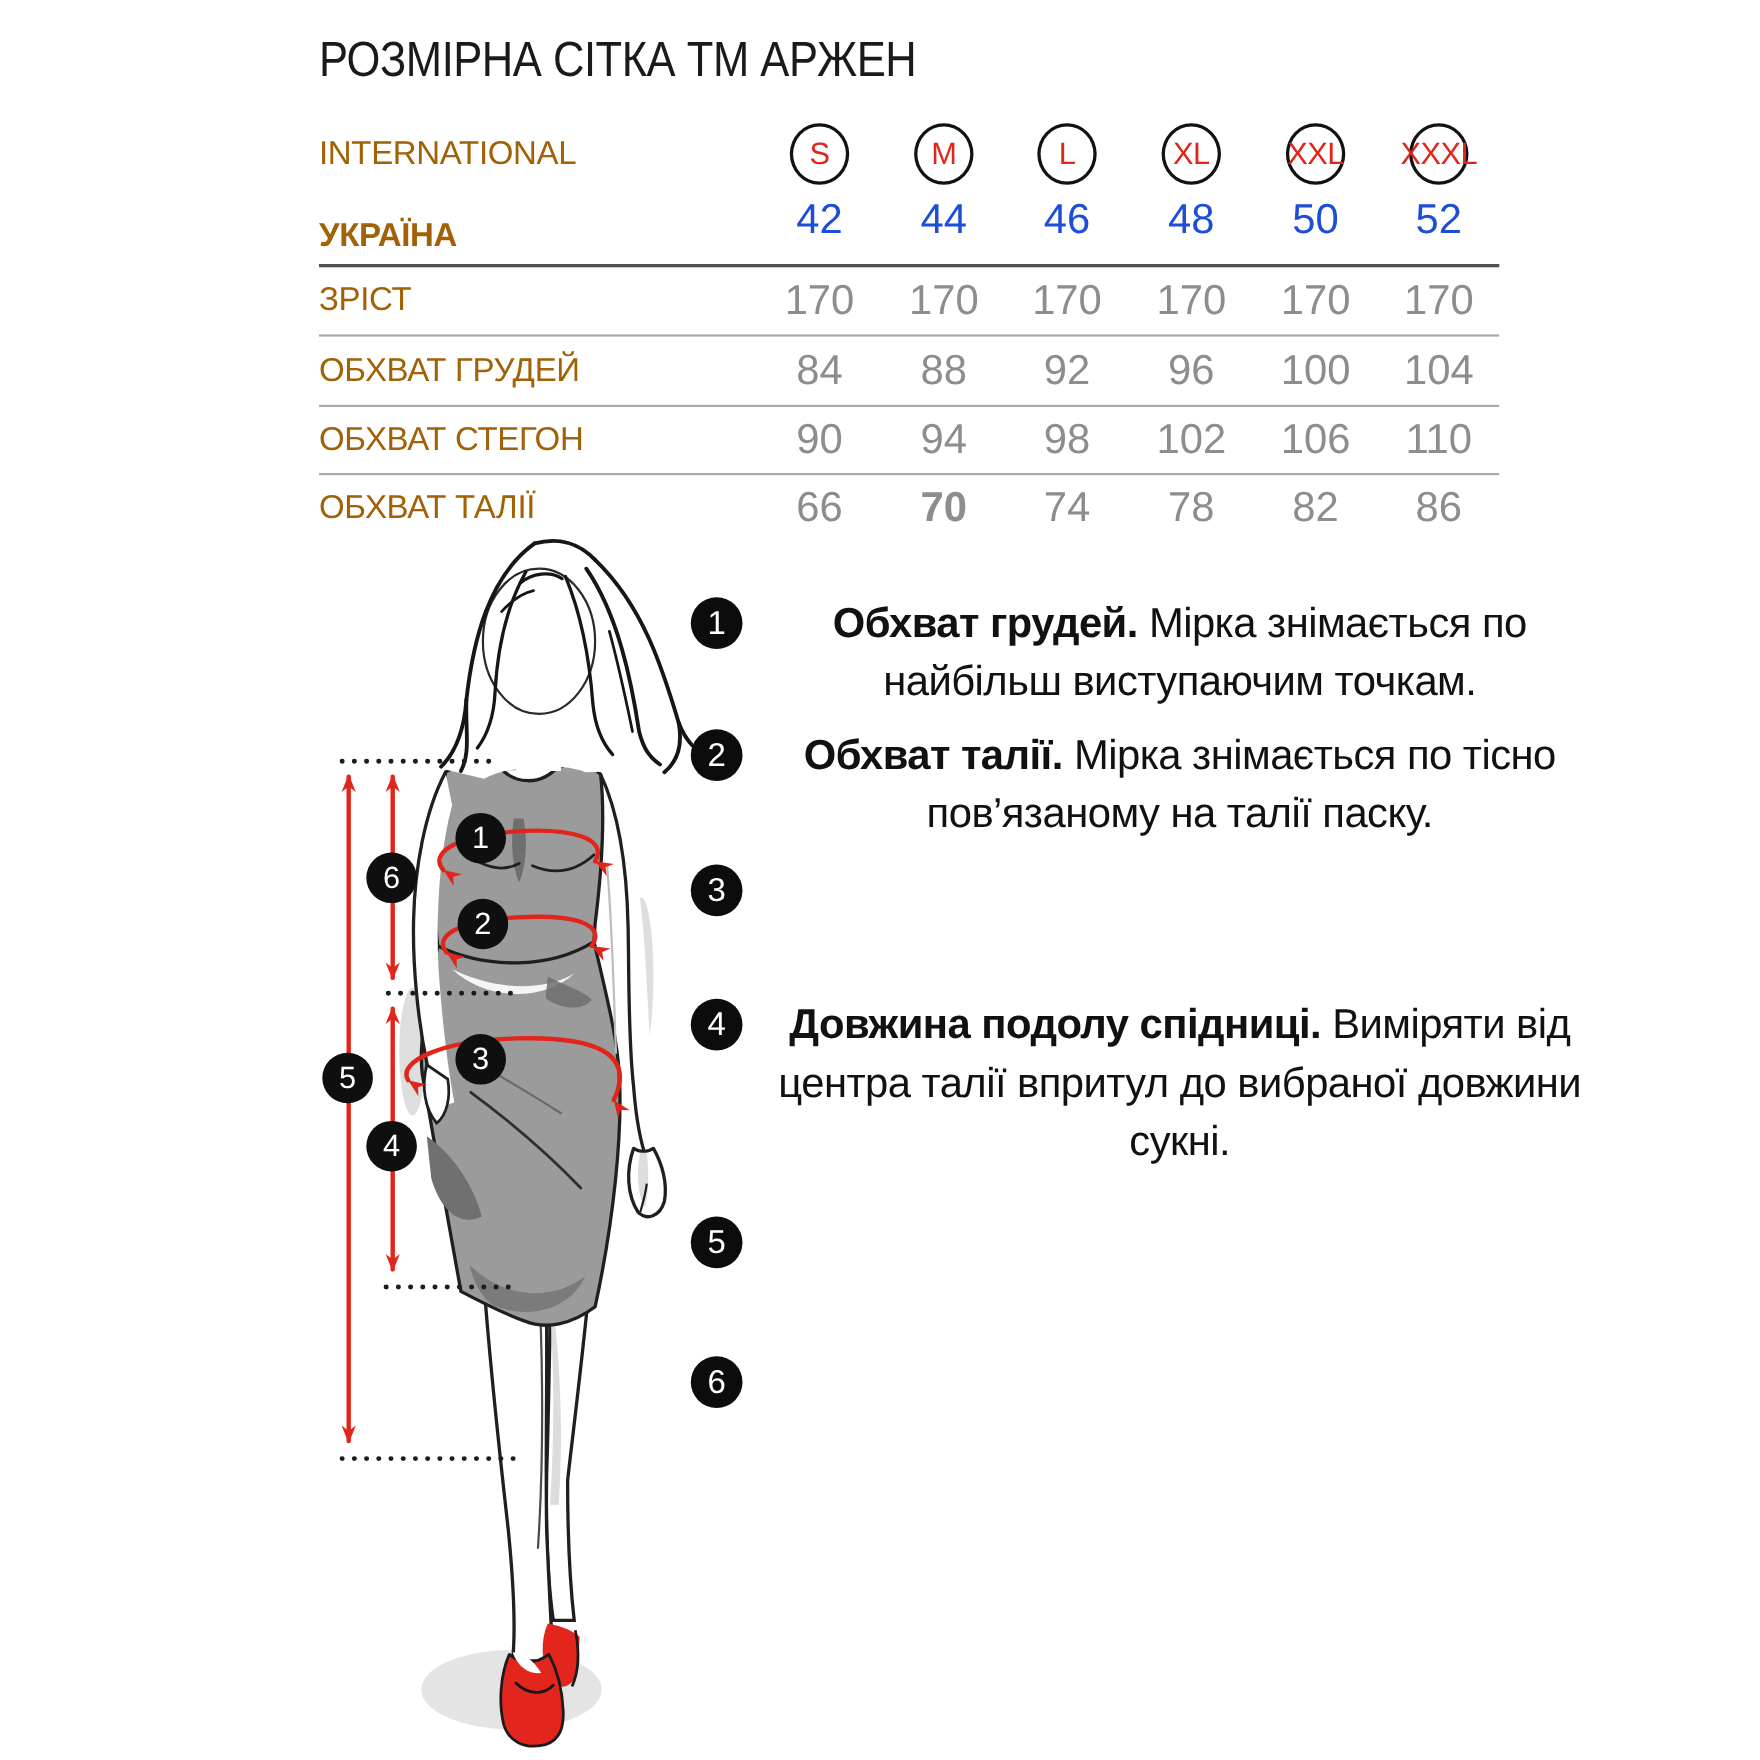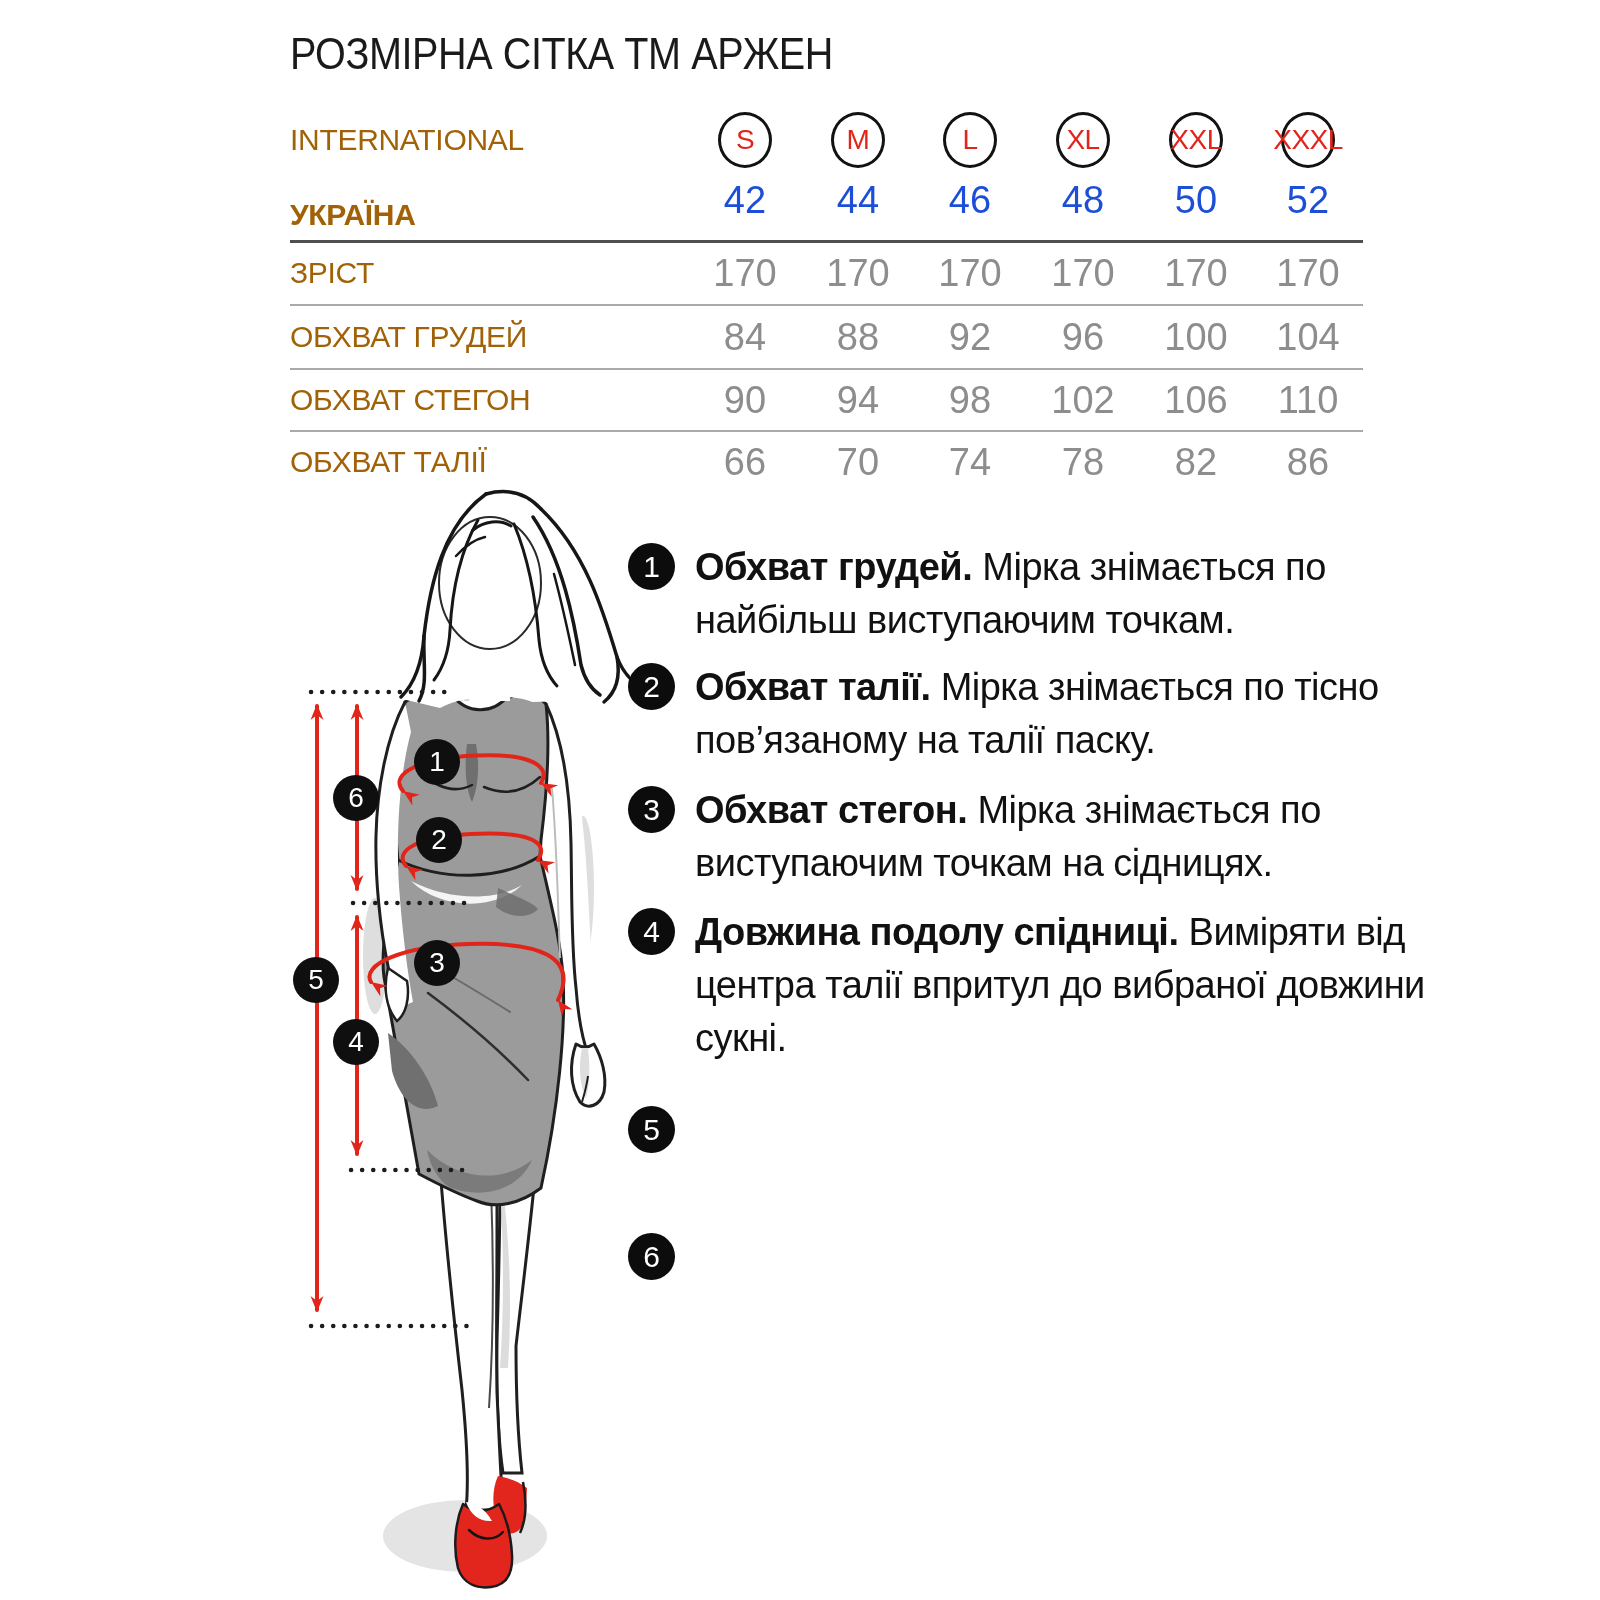--- a/index.html
+++ b/index.html
@@ -13,21 +13,21 @@
                display:flex;align-items:center;justify-content:center;box-sizing:border-box;}
   .size-circle span{color:#e1251b;font-size:28px;letter-spacing:-0.5px;white-space:nowrap;}
   .ua-num{top:181px;width:90px;text-align:center;font-size:38px;line-height:38px;color:#1d4ed8;}
   .val{width:90px;text-align:center;font-size:38px;line-height:38px;color:#8d8d8d;}
   .rule-thick{left:290px;top:240px;width:1073px;height:3px;background:#4f4f4f;}
   .rule-thin{left:290px;width:1073px;height:2px;background:#a9a9a9;}
   .fig-marker{width:46px;height:46px;border-radius:50%;background:#0f0f0f;color:#ffffff;
               display:flex;align-items:center;justify-content:center;font-size:28px;}
   .mi-bullet{left:628px;width:47px;height:47px;border-radius:50%;background:#0c0c0c;color:#ffffff;
              display:flex;align-items:center;justify-content:center;font-size:30px;}
-  .mi-text{left:695px;width:755px;font-size:38px;line-height:53px;letter-spacing:-0.5px;color:#111111;}
+  .mi-text{left:695px;width:755px;font-size:38px;line-height:53px;letter-spacing:-0.5px;color:#111111;text-align:center;}
   .mi-text b{font-weight:700;}
 </style>
 </head>
 <body>
 
 <div class="canvas">
 
   <div class="abs page-title">РОЗМІРНА СІТКА ТМ АРЖЕН</div>
 
   <div class="abs tbl-label" style="top:121px;">INTERNATIONAL</div>
@@ -83,21 +83,21 @@
   <div class="abs tbl-label" style="top:381px;">ОБХВАТ СТЕГОН</div>
   <div class="abs val" style="left:700px;top:381px;">90</div>
   <div class="abs val" style="left:813px;top:381px;">94</div>
   <div class="abs val" style="left:925px;top:381px;">98</div>
   <div class="abs val" style="left:1038px;top:381px;">102</div>
   <div class="abs val" style="left:1151px;top:381px;">106</div>
   <div class="abs val" style="left:1263px;top:381px;">110</div>
 
   <div class="abs tbl-label" style="top:443px;">ОБХВАТ ТАЛІЇ</div>
   <div class="abs val" style="left:700px;top:443px;">66</div>
-  <div class="abs val" style="left:813px;top:443px;">70</div>
+  <div class="abs val" style="left:813px;top:443px;font-weight:bold;">70</div>
   <div class="abs val" style="left:925px;top:443px;">74</div>
   <div class="abs val" style="left:1038px;top:443px;">78</div>
   <div class="abs val" style="left:1151px;top:443px;">82</div>
   <div class="abs val" style="left:1263px;top:443px;">86</div>
 
   <svg class="abs" style="left:270px;top:488px;" width="360" height="1112" viewBox="0 0 360 1112">
     <defs>
       <path id="ah" d="M0,0 L16,-6.5 L11,0 L16,6.5 Z"></path>
     </defs>
 
@@ -208,21 +208,20 @@
   <div class="abs fig-marker" style="left:293px;top:957px;">5</div>
   <div class="abs fig-marker" style="left:333px;top:775px;">6</div>
 
   <div class="abs mi-bullet" style="top:543px;">1</div>
   <div class="abs mi-text" style="top:541px;"><b>Обхват грудей.</b> <span>Мірка знімається по найбільш виступаючим точкам.</span></div>
 
   <div class="abs mi-bullet" style="top:663px;">2</div>
   <div class="abs mi-text" style="top:661px;"><b>Обхват талії.</b> <span>Мірка знімається по тісно пов’язаному на талії паску.</span></div>
 
   <div class="abs mi-bullet" style="top:786px;">3</div>
-  <div class="abs mi-text" style="top:784px;"><b>Обхват стегон.</b> <span>Мірка знімається по виступаючим точкам на сідницях.</span></div>
 
   <div class="abs mi-bullet" style="top:908px;">4</div>
   <div class="abs mi-text" style="top:906px;"><b>Довжина подолу спідниці.</b> <span>Виміряти від центра талії впритул до вибраної довжини сукні.</span></div>
 
   <div class="abs mi-bullet" style="top:1106px;">5</div>
 
   <div class="abs mi-bullet" style="top:1233px;">6</div>
 
 </div>
 

